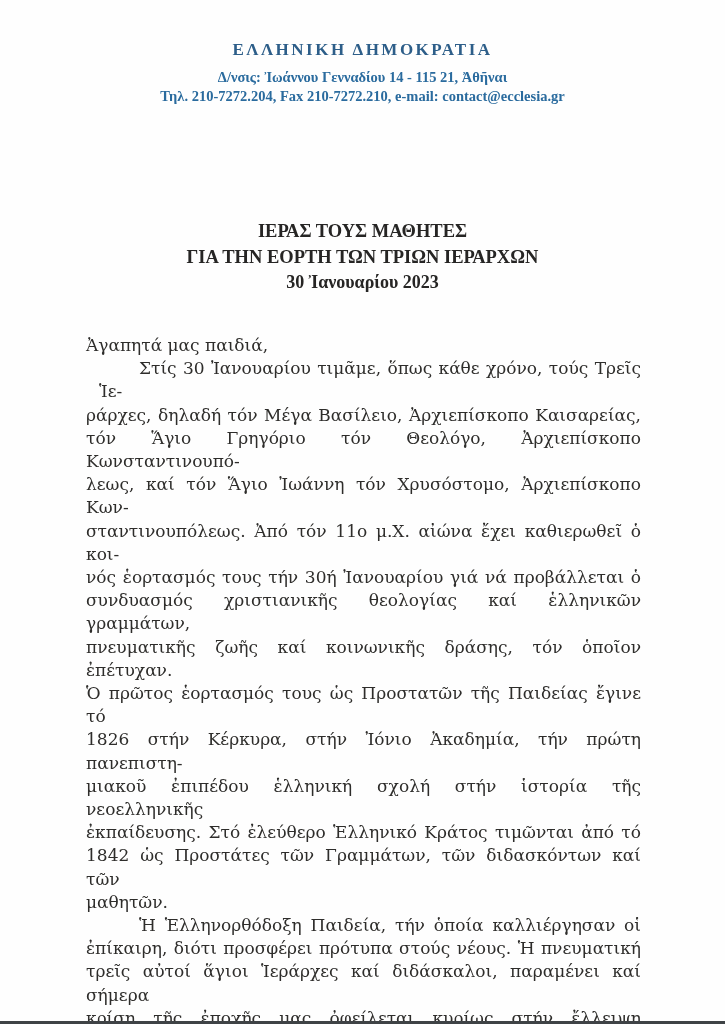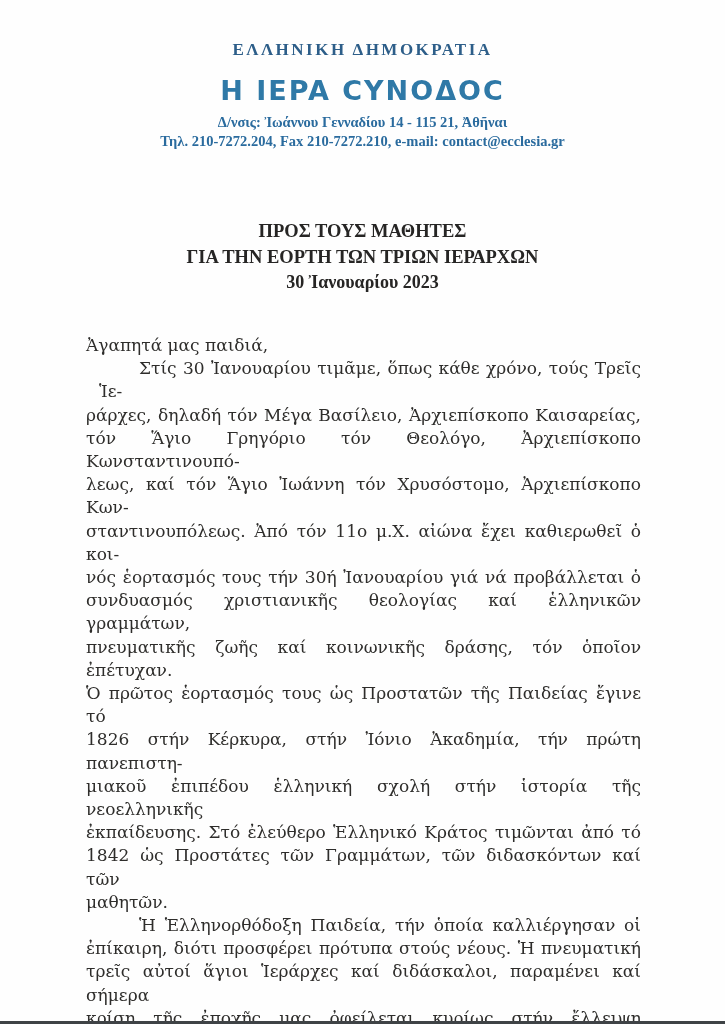--- a/index.html
+++ b/index.html
@@ -106,29 +106,28 @@
     background: #3f4346;
   }
 </style>
 </head>
 <body>
 
 <div class="page">
 
   <div class="letterhead">
     <div class="gov-title">ΕΛΛΗΝΙΚΗ ΔΗΜΟΚΡΑΤΙΑ</div>
-    <div class="synod-name-1">H IEPA CYNOΔOC</div>
     <div class="address-block">
       <div class="address-line">Δ/νσις: Ἰωάννου Γενναδίου 14 - 115 21, Ἀθῆναι</div>
       <div class="address-line">Τηλ. 210-7272.204, Fax 210-7272.210, e-mail: contact@ecclesia.gr</div>
     </div>
   </div>
 
   <div class="doc-title">
-    <div class="t-line">ΠΡΟΣ ΤΟΥΣ ΜΑΘΗΤΕΣ</div>
+    <div class="t-line">ΙΕΡΑΣ ΤΟΥΣ ΜΑΘΗΤΕΣ</div>
     <div class="t-line">ΓΙΑ ΤΗΝ ΕΟΡΤΗ ΤΩΝ ΤΡΙΩΝ ΙΕΡΑΡΧΩΝ</div>
     <div class="t-date">30 Ἰανουαρίου 2023</div>
   </div>
 
   <div class="doc-body">
       <div class="bline">Ἀγαπητά μας παιδιά,</div>
       <div class="bline just ind">Στίς 30 Ἰανουαρίου τιμᾶμε, ὅπως κάθε χρόνο, τούς Τρεῖς Ἱε-</div>
       <div class="bline just">ράρχες, δηλαδή τόν Μέγα Βασίλειο, Ἀρχιεπίσκοπο Καισαρείας,</div>
       <div class="bline just">τόν Ἅγιο Γρηγόριο τόν Θεολόγο, Ἀρχιεπίσκοπο Κωνσταντινουπό-</div>
       <div class="bline just">λεως, καί τόν Ἅγιο Ἰωάννη τόν Χρυσόστομο, Ἀρχιεπίσκοπο Κων-</div>

